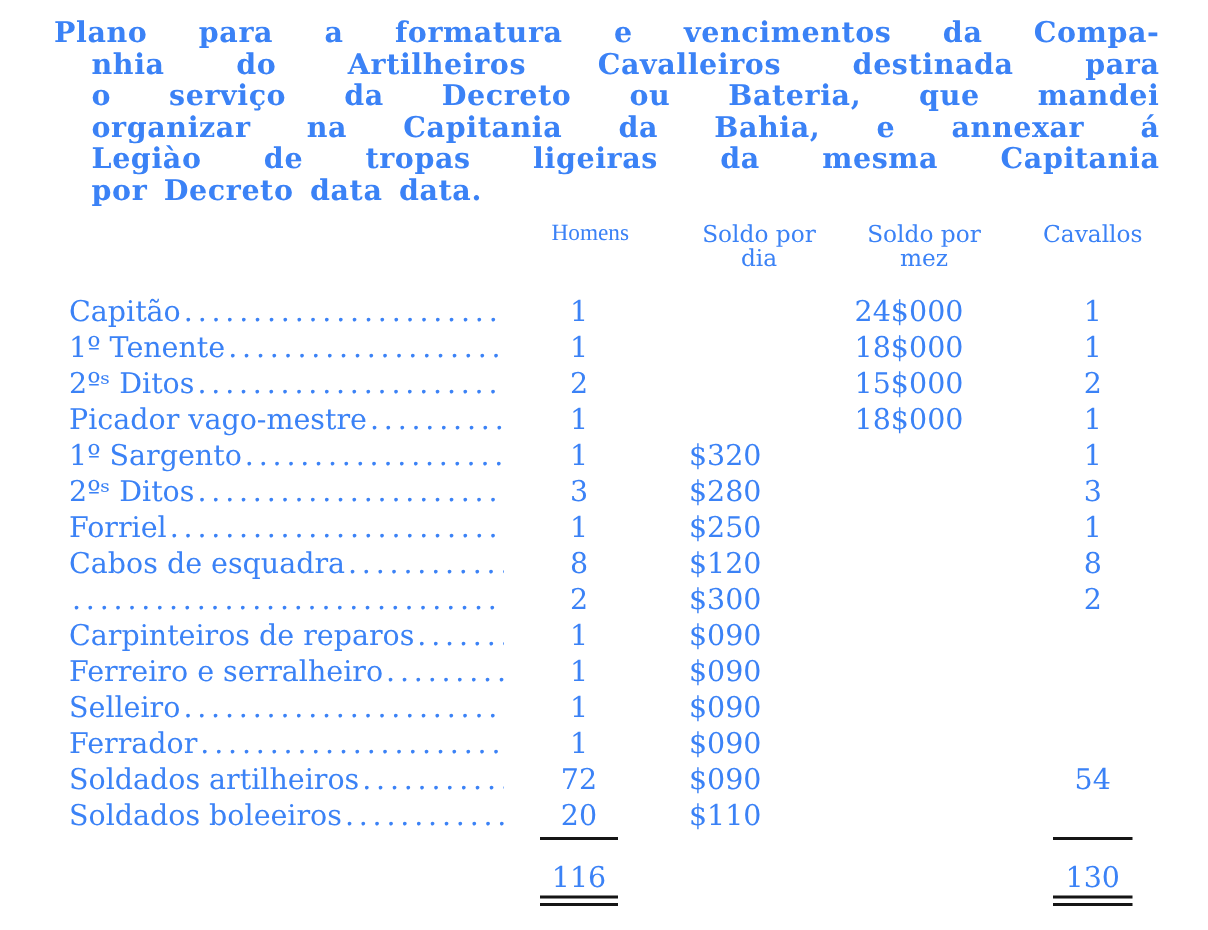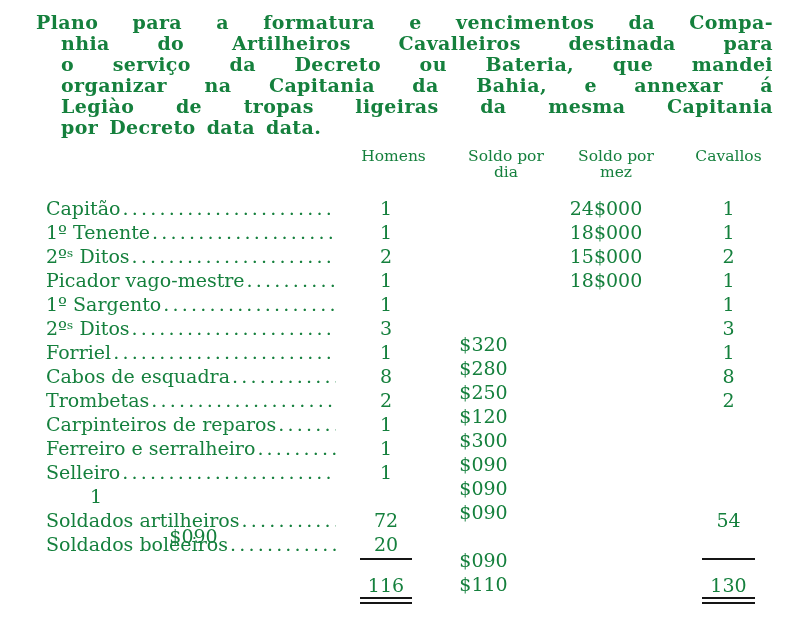--- a/index.html
+++ b/index.html
@@ -1,21 +1,21 @@
 <!DOCTYPE html>
 <html><head>
 <meta charset="utf-8">
 <style>
   html, body { margin: 0; padding: 0; background: #ffffff; }
   .page {
     position: relative;
     width: 805px;
     height: 620px;
     background: #ffffff;
-    color: #15803d;
+    color: #3b82f6;
     font-family: "DejaVu Serif", serif;
     overflow: hidden;
   }
   
   .title {
     margin: 12px 0 0 36px;
     width: 737px;
     font-weight: 700;
     font-size: 19px;
     line-height: 21px;
@@ -42,21 +42,21 @@
   .c-mez      { width: 120px; box-sizing: border-box; }
   .c-cavallos { width: 105px; box-sizing: border-box; }
 
   .thead {
     display: flex;
     margin-top: 10px;
     font-size: 15.5px;
     line-height: 16px;
     text-align: center;
   }
-  .thead .c-homens { padding-left: 15px; }
+  .thead .c-homens { padding-left: 15px; font-family: Liberation Serif, serif; }
   .thead .c-dia    { padding-left: 20px; }
 
   .tbody { margin-top: 16px; }
   .row {
     display: flex;
     height: 24px;
     line-height: 24px;
     white-space: nowrap;
   }
   .row .c-label {
@@ -64,21 +64,21 @@
     overflow: hidden;
   }
   .lbl { flex: 0 0 auto; }
   .leader { flex: 1 1 auto; overflow: hidden; }
   .leader::after {
     content: "..........................................................";
     letter-spacing: 3.2px;
     padding-left: 2px;
   }
   .num { text-align: center; }
-  .row .c-dia { padding-right: 25px; margin-top: 40px; }
+  .row .c-dia { padding-right: 25px; }
   .row .c-mez { padding-right: 20px; }
 
   
   .totals { height: auto; margin-top: 2px; }
   .total-box {
     display: inline-block;
     min-width: 36px;
     padding: 14px 8px 1px 8px;
     line-height: 22px;
     border-top: 2px solid #151515;
@@ -200,21 +200,20 @@
             <span class="leader"></span>
           </div>
         <div class="c-homens num">8</div>
         <div class="c-dia num">$120</div>
         <div class="c-mez num"></div>
         <div class="c-cavallos num">8</div>
       </div>
 
       <div class="row">
         <div class="c-label">
-            <span class="lbl">Trombetas</span>
             <span class="leader"></span>
           </div>
         <div class="c-homens num">2</div>
         <div class="c-dia num">$300</div>
         <div class="c-mez num"></div>
         <div class="c-cavallos num">2</div>
       </div>
 
       <div class="row">
         <div class="c-label">
@@ -243,20 +242,24 @@
             <span class="lbl">Selleiro</span>
             <span class="leader"></span>
           </div>
         <div class="c-homens num">1</div>
         <div class="c-dia num">$090</div>
         <div class="c-mez num"></div>
         <div class="c-cavallos num"></div>
       </div>
 
       <div class="row">
+        <div class="c-label">
+            <span class="lbl">Ferrador</span>
+            <span class="leader"></span>
+          </div>
         <div class="c-homens num">1</div>
         <div class="c-dia num">$090</div>
         <div class="c-mez num"></div>
         <div class="c-cavallos num"></div>
       </div>
 
       <div class="row">
         <div class="c-label">
             <span class="lbl">Soldados artilheiros</span>
             <span class="leader"></span>

